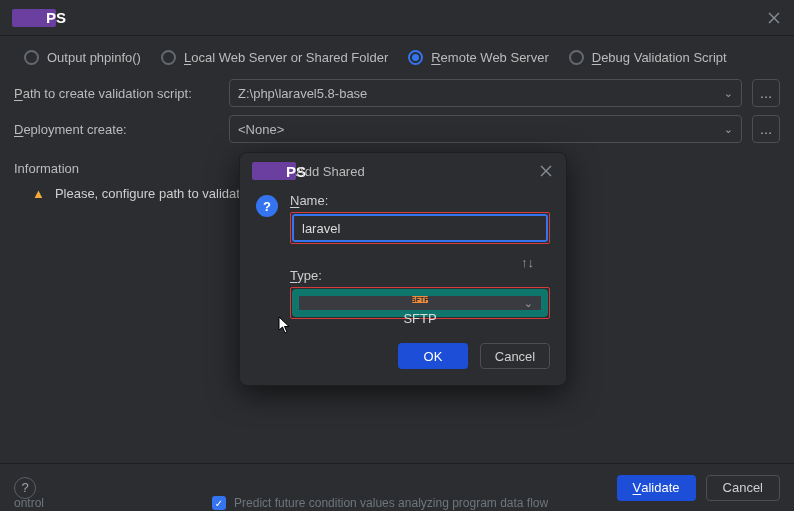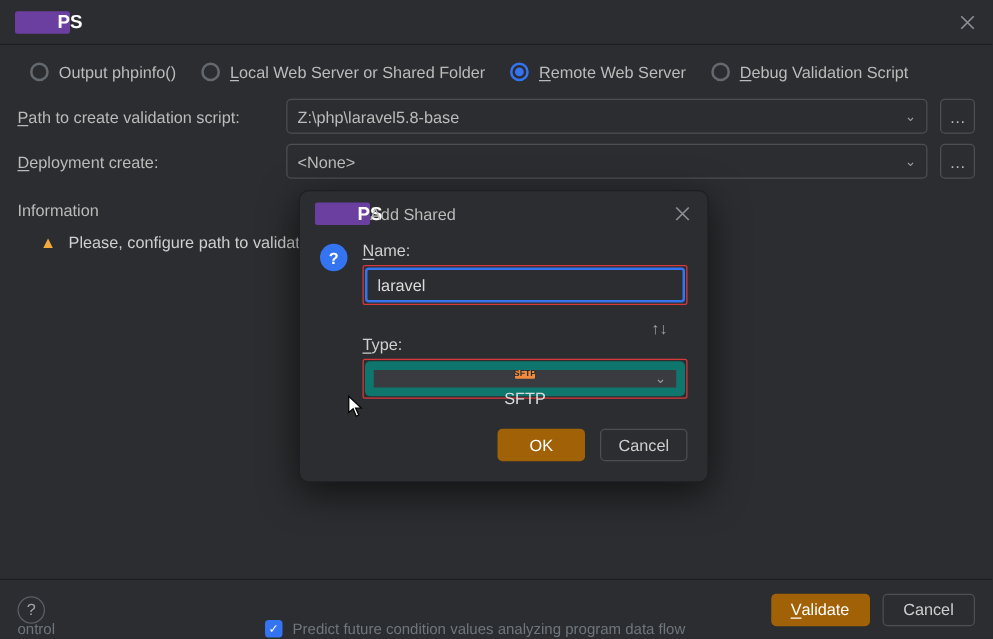--- a/index.html
+++ b/index.html
@@ -76,21 +76,21 @@
   .help-circle {
     width: 22px; height: 22px; border: 1px solid #5a5f66; border-radius: 50%;
     display: flex; align-items: center; justify-content: center;
     color: #a0a4aa; cursor: pointer;
   }
   .btn {
     height: 26px; padding: 0 16px; border-radius: 4px;
     display: flex; align-items: center; justify-content: center;
     cursor: pointer; font-size: 13px;
   }
-  .btn-primary { background: #a16207; color: #fff; }
+  .btn-primary { background: #1d4ed8; color: #fff; }
   .btn-secondary { background: #2b2d30; border: 1px solid #4c5052; color: #cfcfcf; }
   .bottom-bar .btns { margin-left: auto; display: flex; gap: 10px; }
 
   
   .modal {
     position: absolute; left: 239px; top: 152px; width: 328px;
     background: #2b2d30; border: 1px solid #1e1f22; border-radius: 8px;
     box-shadow: 0 8px 30px rgba(0,0,0,0.6);
     z-index: 10;
   }

